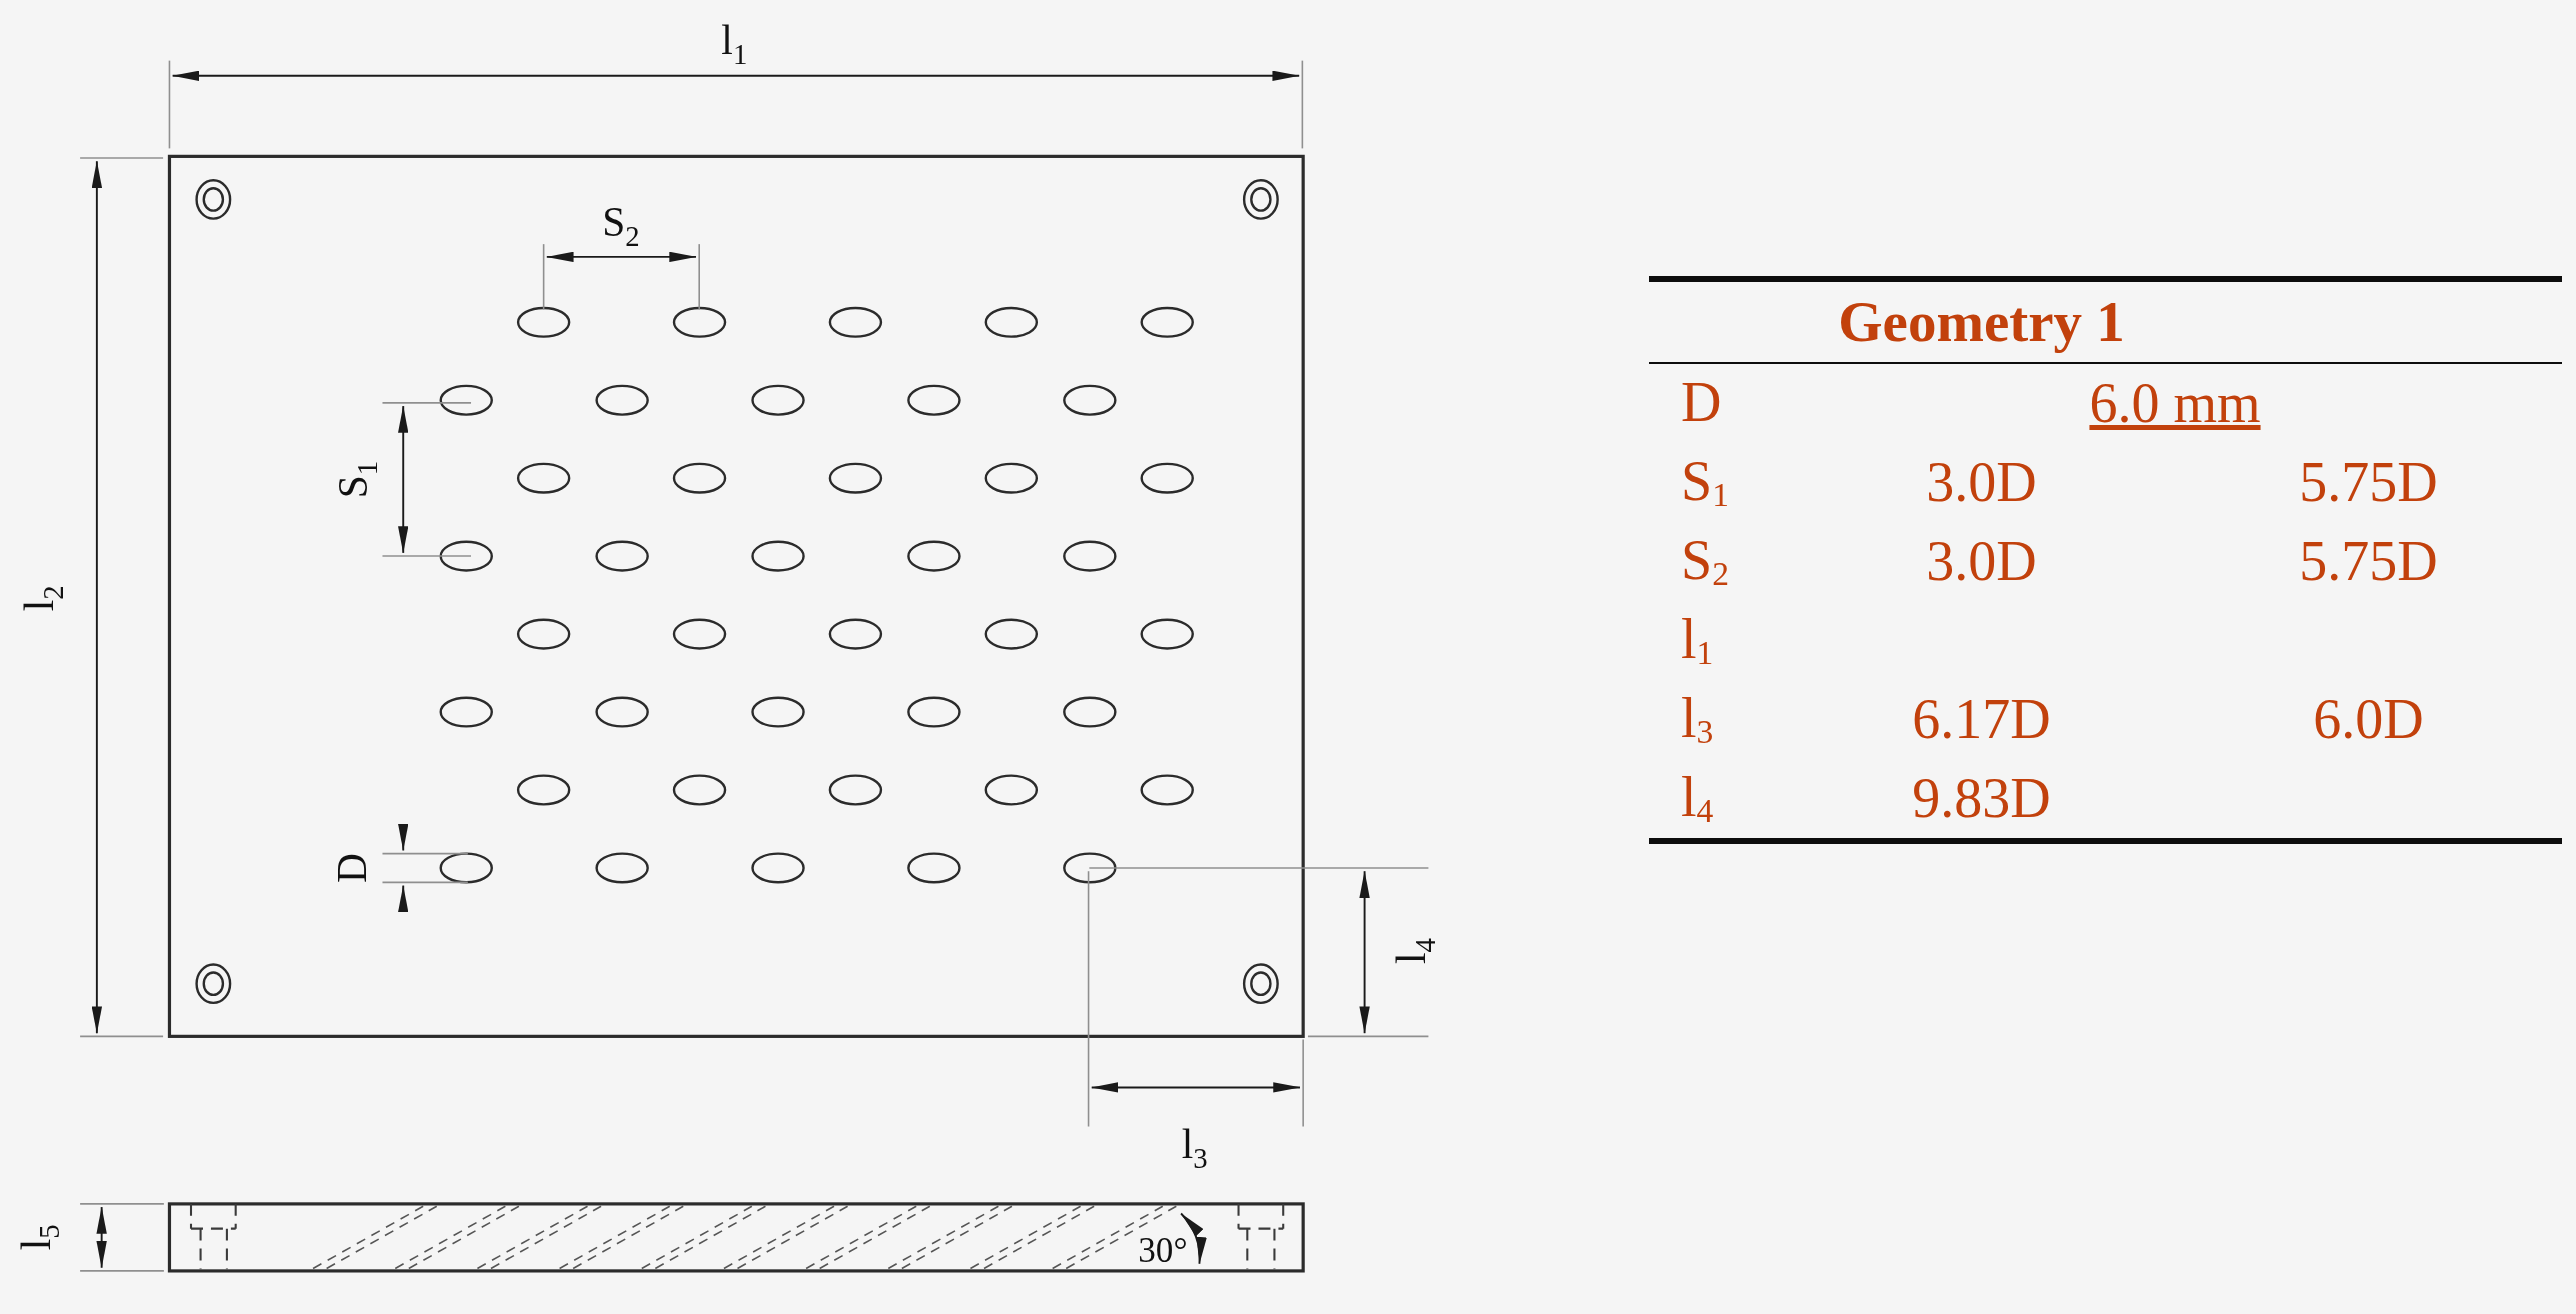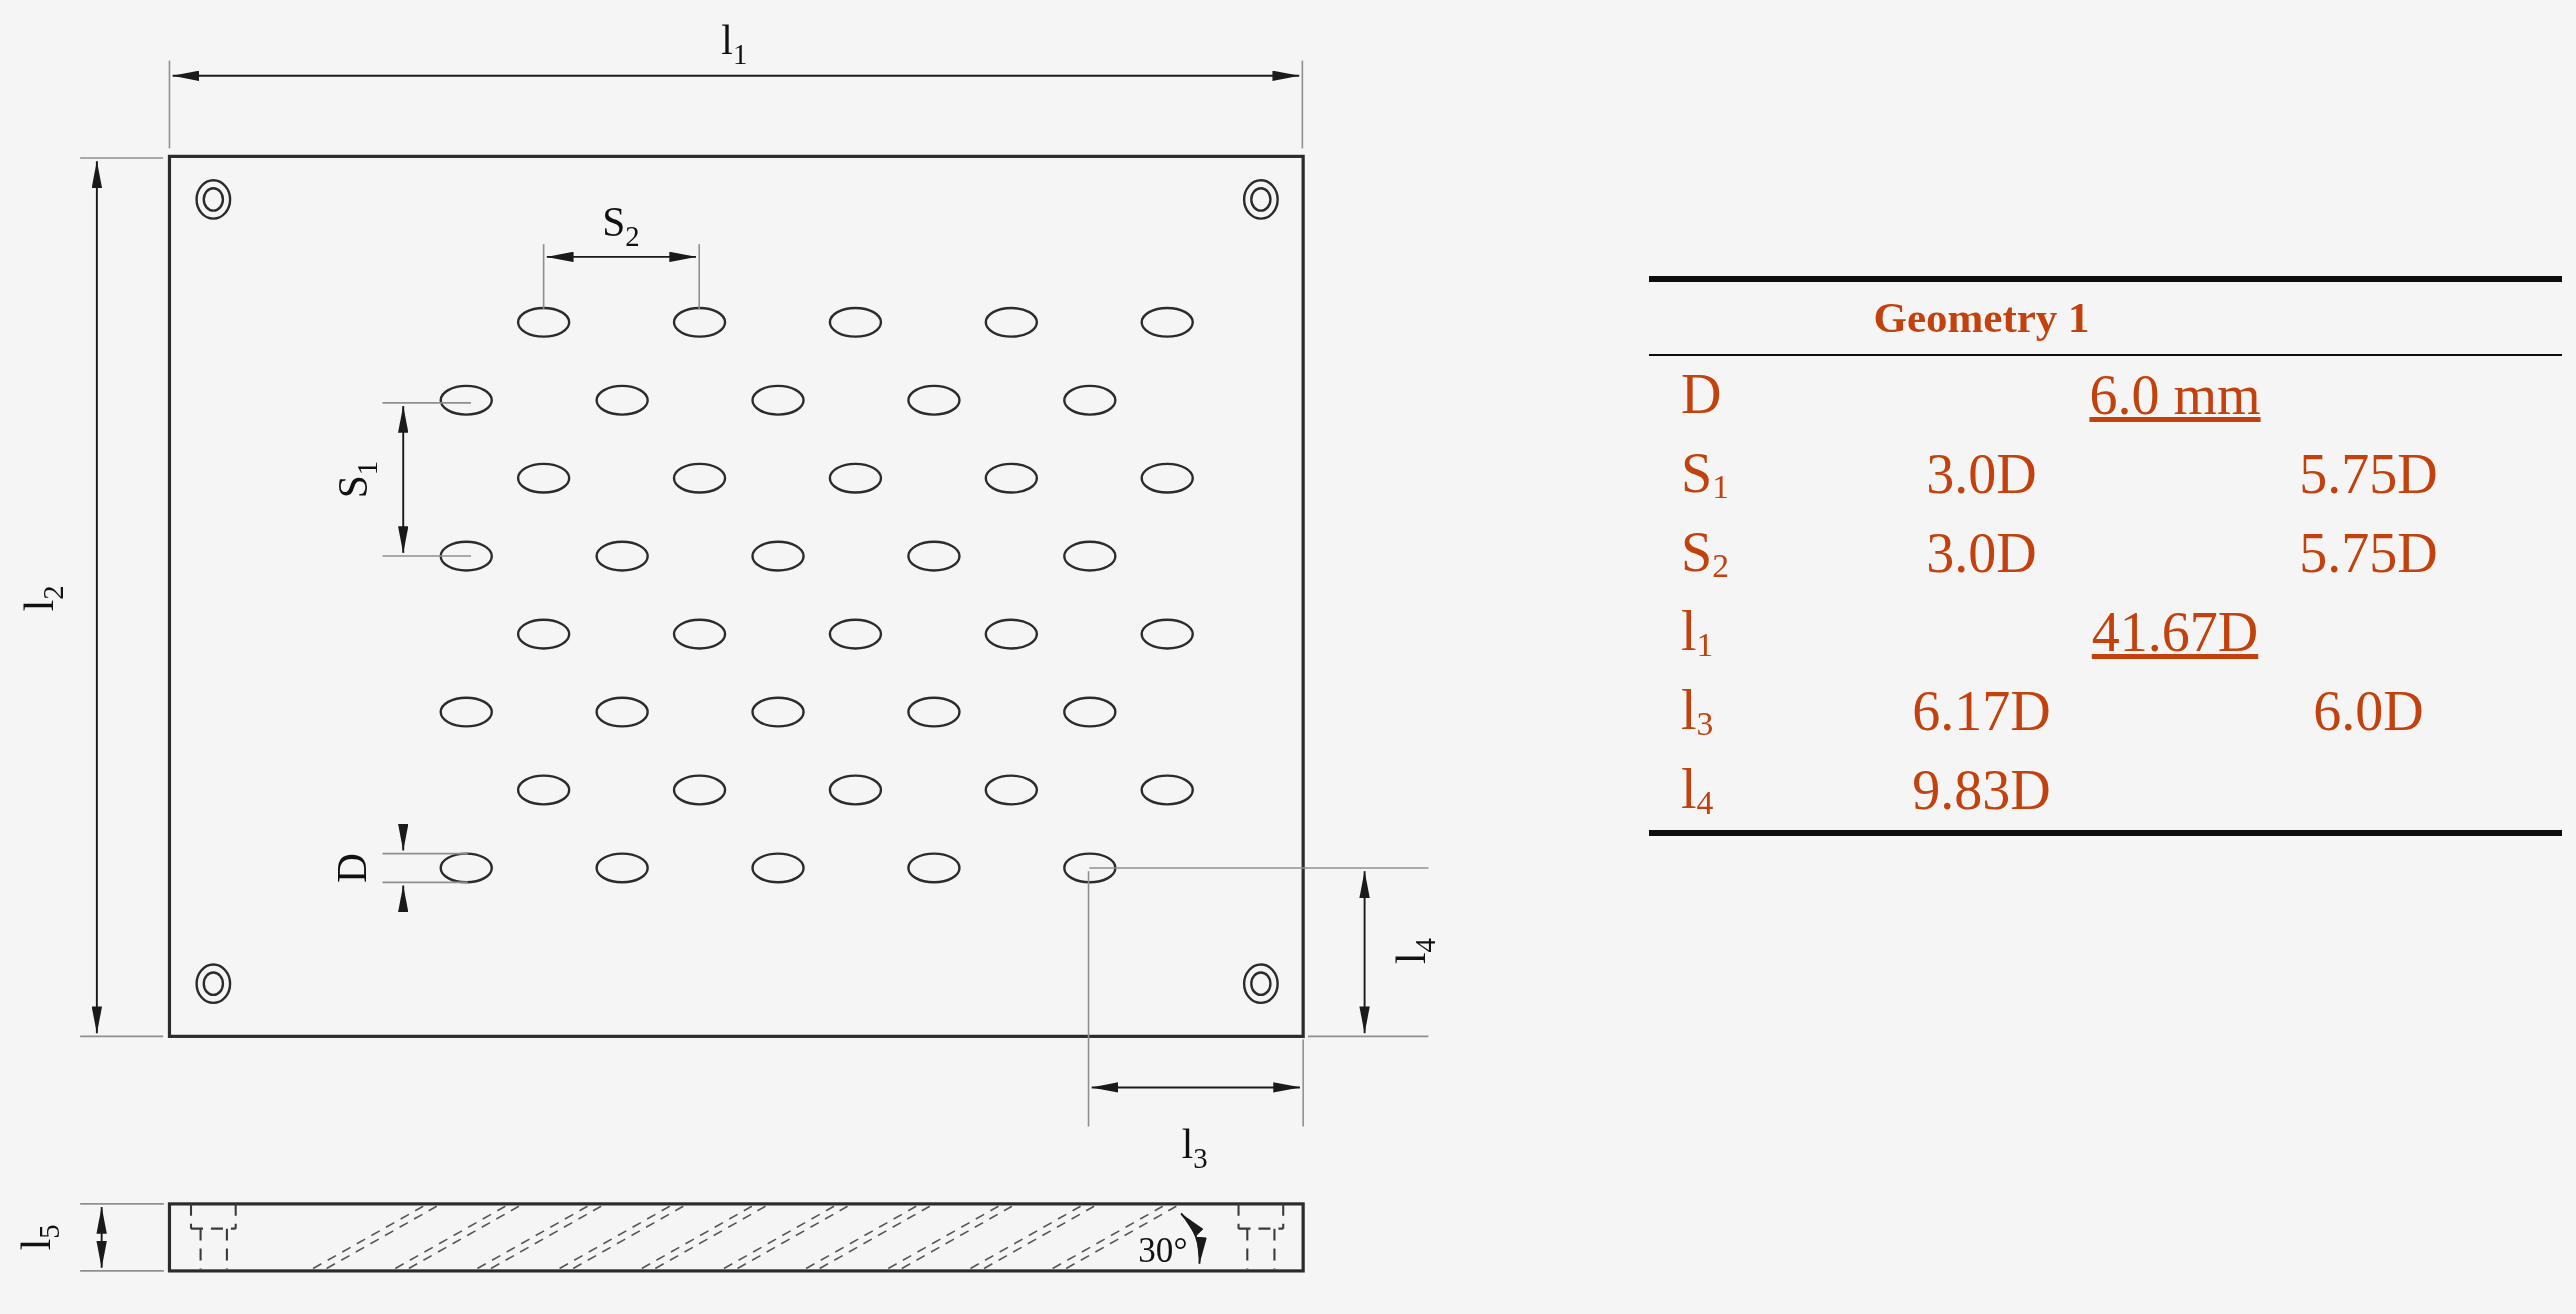--- a/index.html
+++ b/index.html
@@ -19,21 +19,21 @@
   .screw{stroke:#3a3a3a;stroke-width:2.6;fill:none;stroke-dasharray:15 10;}
   #hatch line{stroke:#555;stroke-width:2;stroke-dasharray:12 9;}
 
   
   .geo-table{position:absolute;left:1649px;top:276px;width:913px;}
   .rule{background:#0d0d0d;}
   .rule.thick{height:5.6px;}
   .rule.thin{height:2.4px;}
   .trow{display:grid;grid-template-columns:139px 1fr 1fr;align-items:center;
         height:79px;font-size:56px;line-height:1;}
-  .trow.thead{height:72px;font-weight:bold;font-size:43px;}
+  .trow.thead{height:80px;font-weight:bold;font-size:57px;}
   .tlabel{padding-left:32px;}
   .tcell{text-align:center;}
   .tspan2{grid-column:2/4;text-align:center;text-decoration:underline;}
   .sub{font-size:0.6em;vertical-align:-0.18em;}
 </style>
 </head>
 <body>
 
 <div class="stage">
 
@@ -235,21 +235,20 @@
     </div>
 
     <div class="trow">
       <div class="tlabel"><span>S</span><span class="sub">2</span></div>
       <div class="tcell">3.0D</div>
       <div class="tcell">5.75D</div>
     </div>
 
     <div class="trow">
       <div class="tlabel"><span>l</span><span class="sub">1</span></div>
-      <div class="tspan2">41.67D</div>
     </div>
 
 
     <div class="trow">
       <div class="tlabel"><span>l</span><span class="sub">3</span></div>
       <div class="tcell">6.17D</div>
       <div class="tcell">6.0D</div>
     </div>
 
     <div class="trow">

